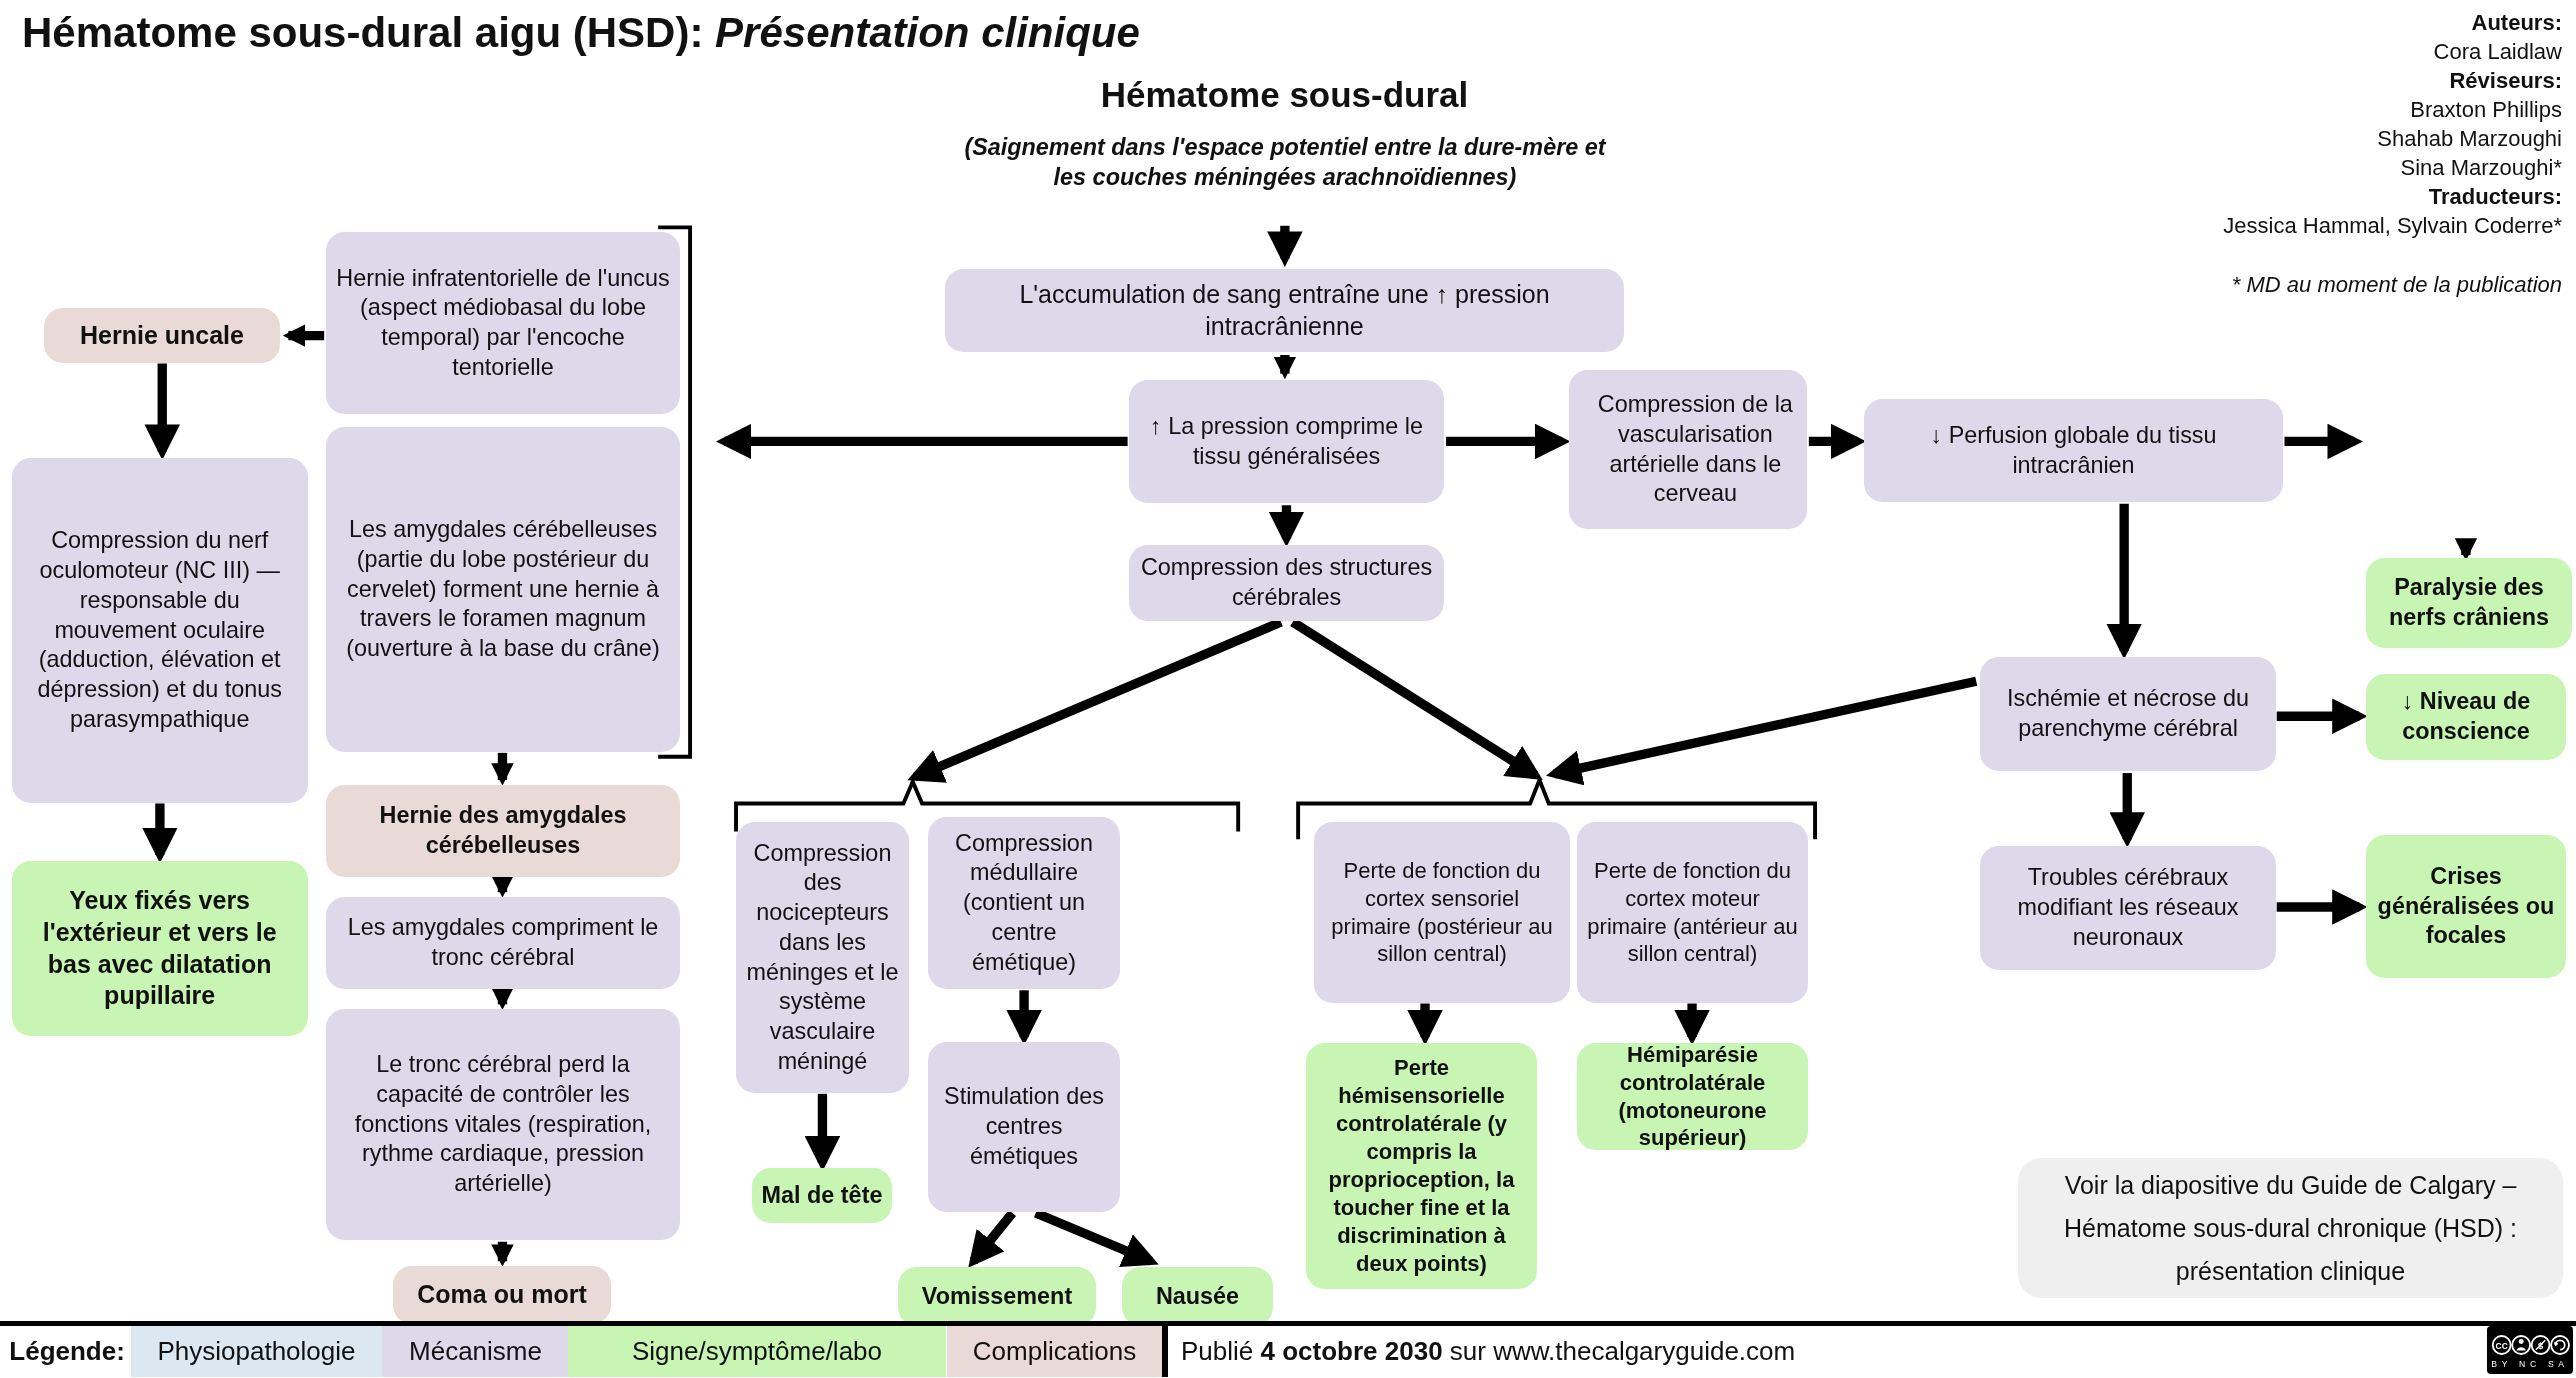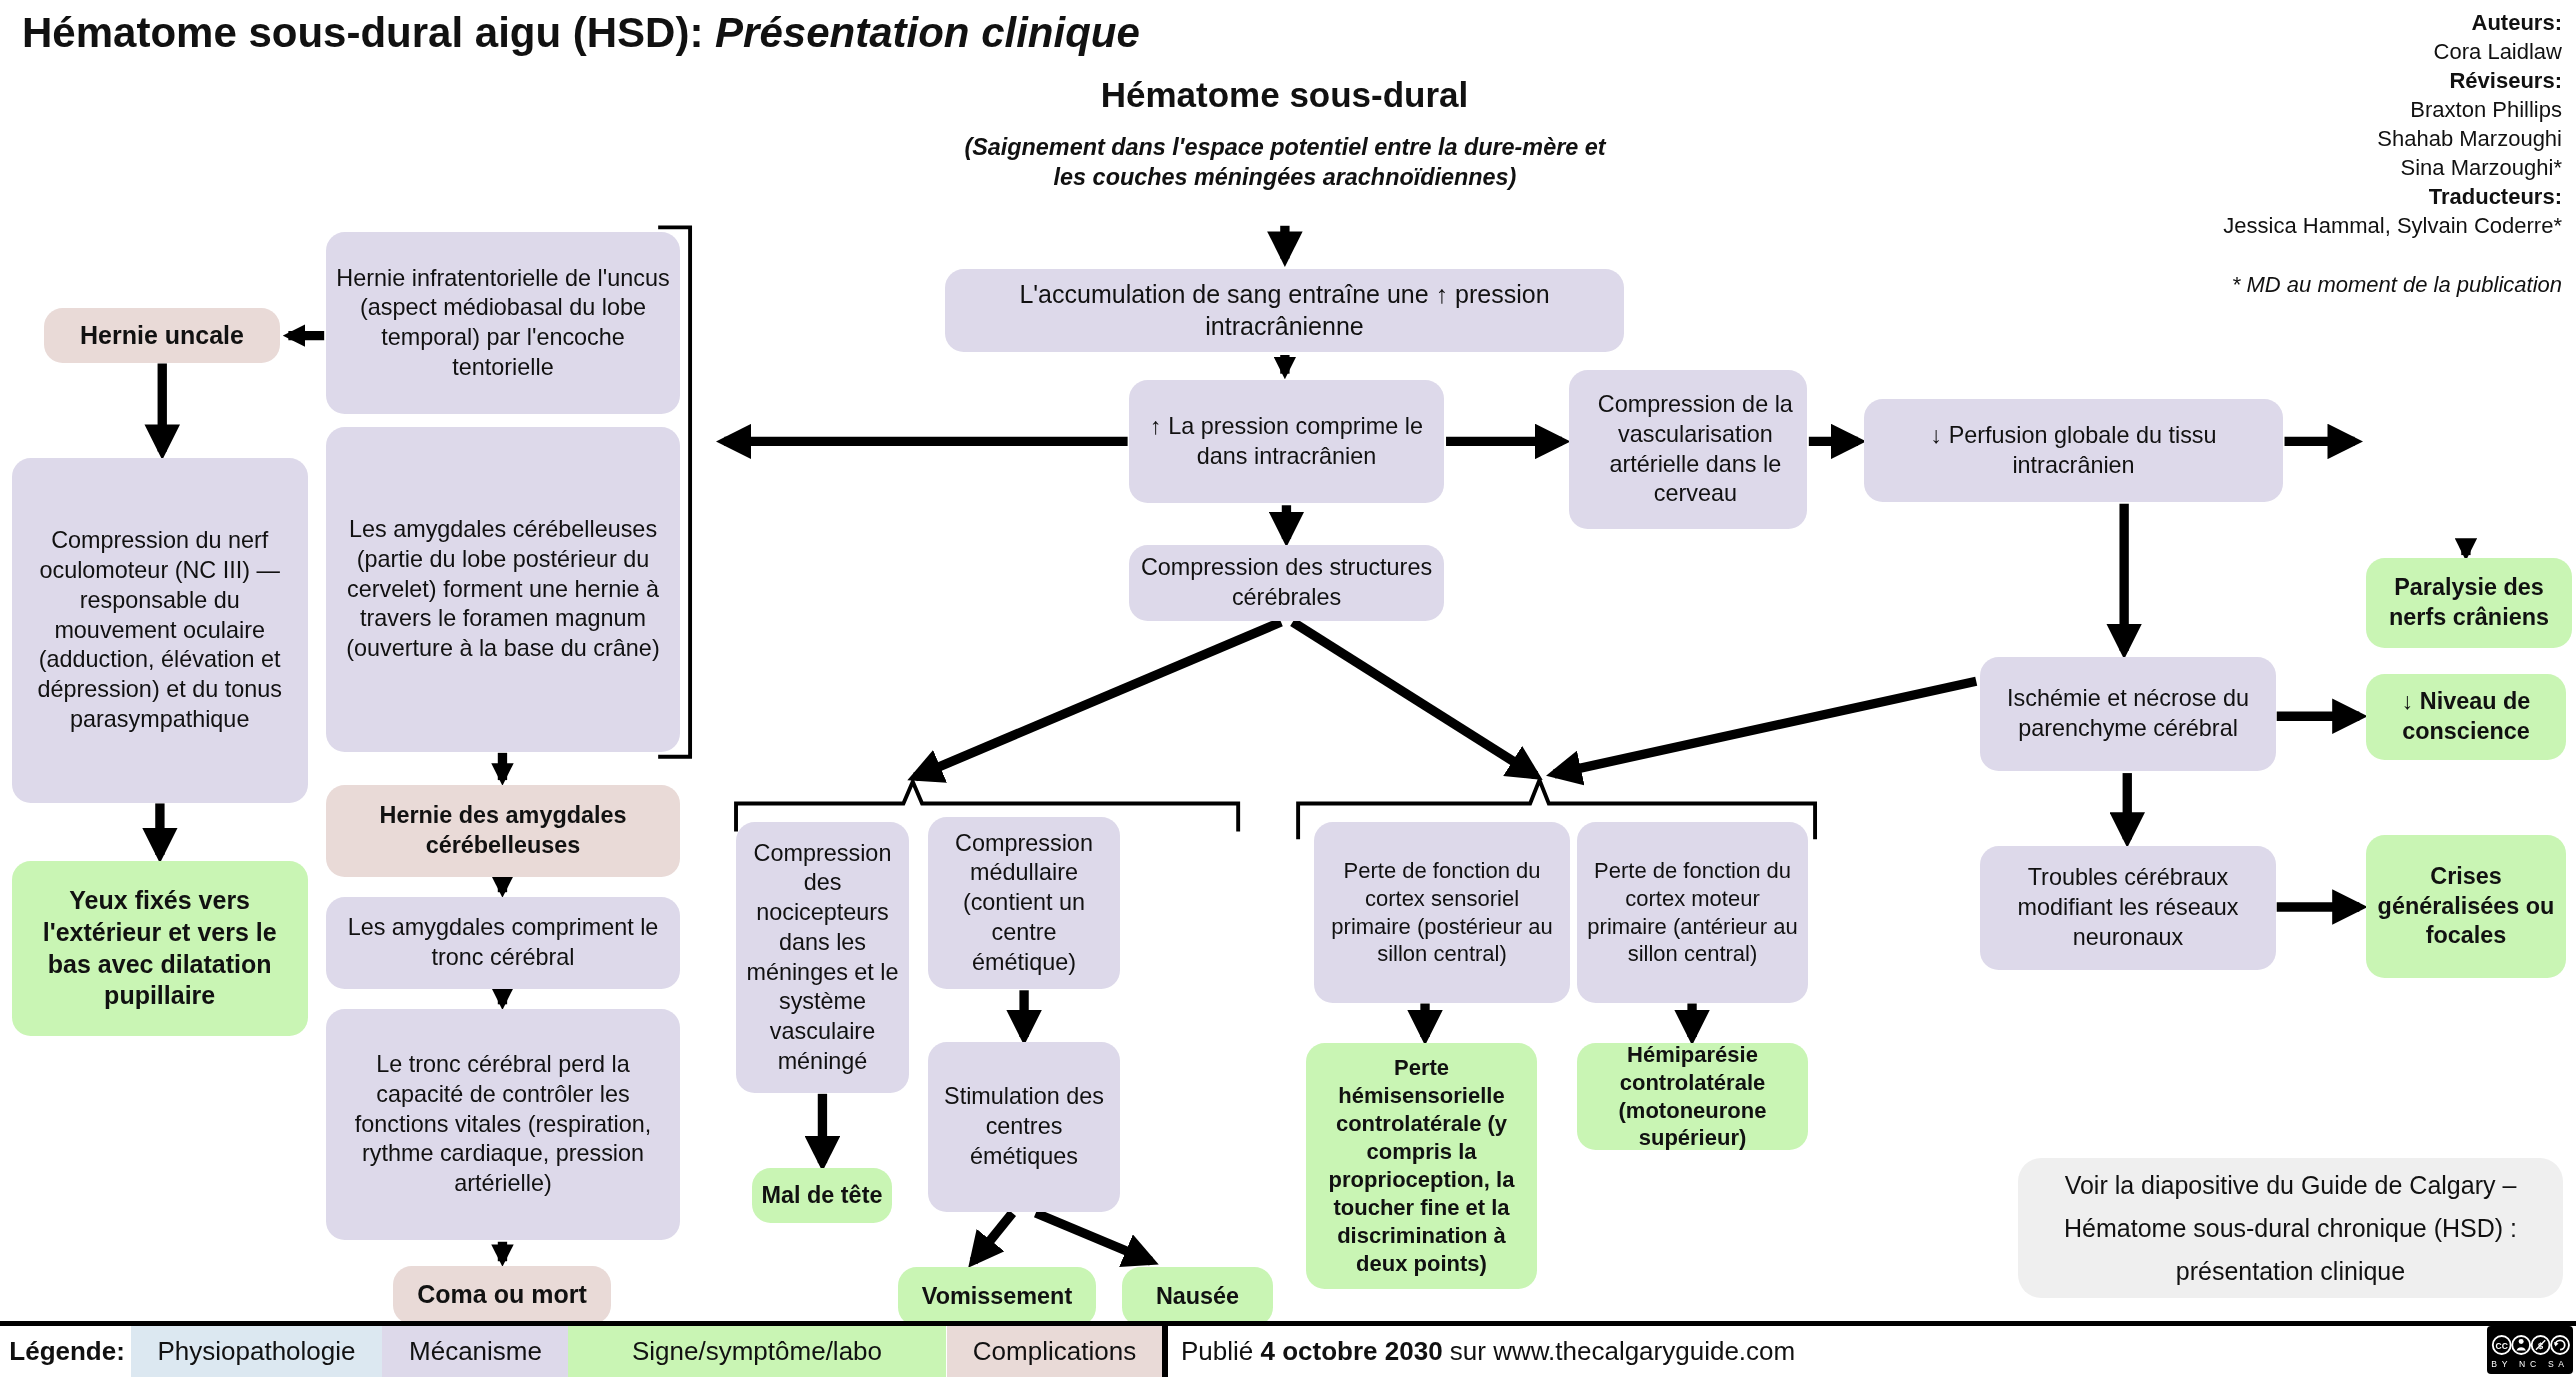--- a/index.html
+++ b/index.html
@@ -108,21 +108,21 @@
       <path d="M2173,1289 L2173,1332" marker-end="url(#ah)"></path>
     </g>
     <g stroke="#000" stroke-width="5" fill="none">
       <path d="M845,292 L886,292 L886,972 L845,972"></path>
       <path d="M945,1068 L945,1032 L1160,1032 L1172,1004 L1184,1032 L1590,1032 L1590,1068"></path>
       <path d="M1667,1078 L1667,1032 L1965,1032 L1977,1002 L1989,1032 L2331,1032 L2331,1078"></path>
     </g>
   </svg>
 
   <div class="node mech f32" style="left:945px;top:269px;width:679px;height:83px;">L'accumulation de sang entraîne une ↑ pression intracrânienne</div>
-  <div class="node mech" style="left:1129px;top:380px;width:315px;height:123px;">↑ La pression comprime le dans intracrânien</div>
+  <div class="node mech" style="left:1129px;top:380px;width:315px;height:123px;">↑ La pression comprime le tissu généralisées</div>
   <div class="node mech" style="left:1129px;top:545px;width:315px;height:76px;">Compression des structures cérébrales</div>
   <div class="node mech" style="left:1569px;top:370px;width:238px;height:159px;padding-left:24px;">Compression de la vascularisation artérielle dans le cerveau</div>
   <div class="node mech" style="left:1864px;top:399px;width:419px;height:103px;">↓ Perfusion globale du tissu intracrânien</div>
   <div class="node sign" style="left:2366px;top:558px;width:206px;height:90px;">Paralysie des nerfs crâniens</div>
   <div class="node mech" style="left:1980px;top:657px;width:296px;height:114px;">Ischémie et nécrose du parenchyme cérébral</div>
   <div class="node sign" style="left:2366px;top:674px;width:200px;height:86px;">↓ Niveau de conscience</div>
   <div class="node mech" style="left:1980px;top:846px;width:296px;height:124px;">Troubles cérébraux modifiant les réseaux neuronaux</div>
   <div class="node sign" style="left:2366px;top:835px;width:200px;height:143px;">Crises généralisées ou focales</div>
   <div class="node grayote graynote grayn grayote grayNote grayote grayote graynote grayote grayote grayote grayote grayote grayote grayote grayote grayote grayote grayote grayote grayote grayote grayote grayote grayote grayote grayote grayote grayote grayote grayote grayote grayote grayote graynote grayote grayote grayote grayote grayote grayote grayote grayote grayote grayote grayote grayote grayote grayote grayote grayote grayote grayote grayote grayote grayote grayote grayote grayote grayote grayote grayote grayote grayote grayote grayote grayote grayote grayote grayote grayote grayote grayote grayote grayote grayote grayote grayote grayote grayote grayote grayote grayote grayote grayote grayote grayote grayote grayote grayote grayote grayote grayote grayote grayote grayote grayote grayote grayote grayote grayote grayote grayote grayote grayote" style="left:2018px;top:1158px;width:545px;height:140px;background:#EFEFEF;font-size:25px;line-height:1.72;border-radius:23.4px;">Voir la diapositive du Guide de Calgary – Hématome sous-dural chronique (HSD) : présentation clinique</div>
 

